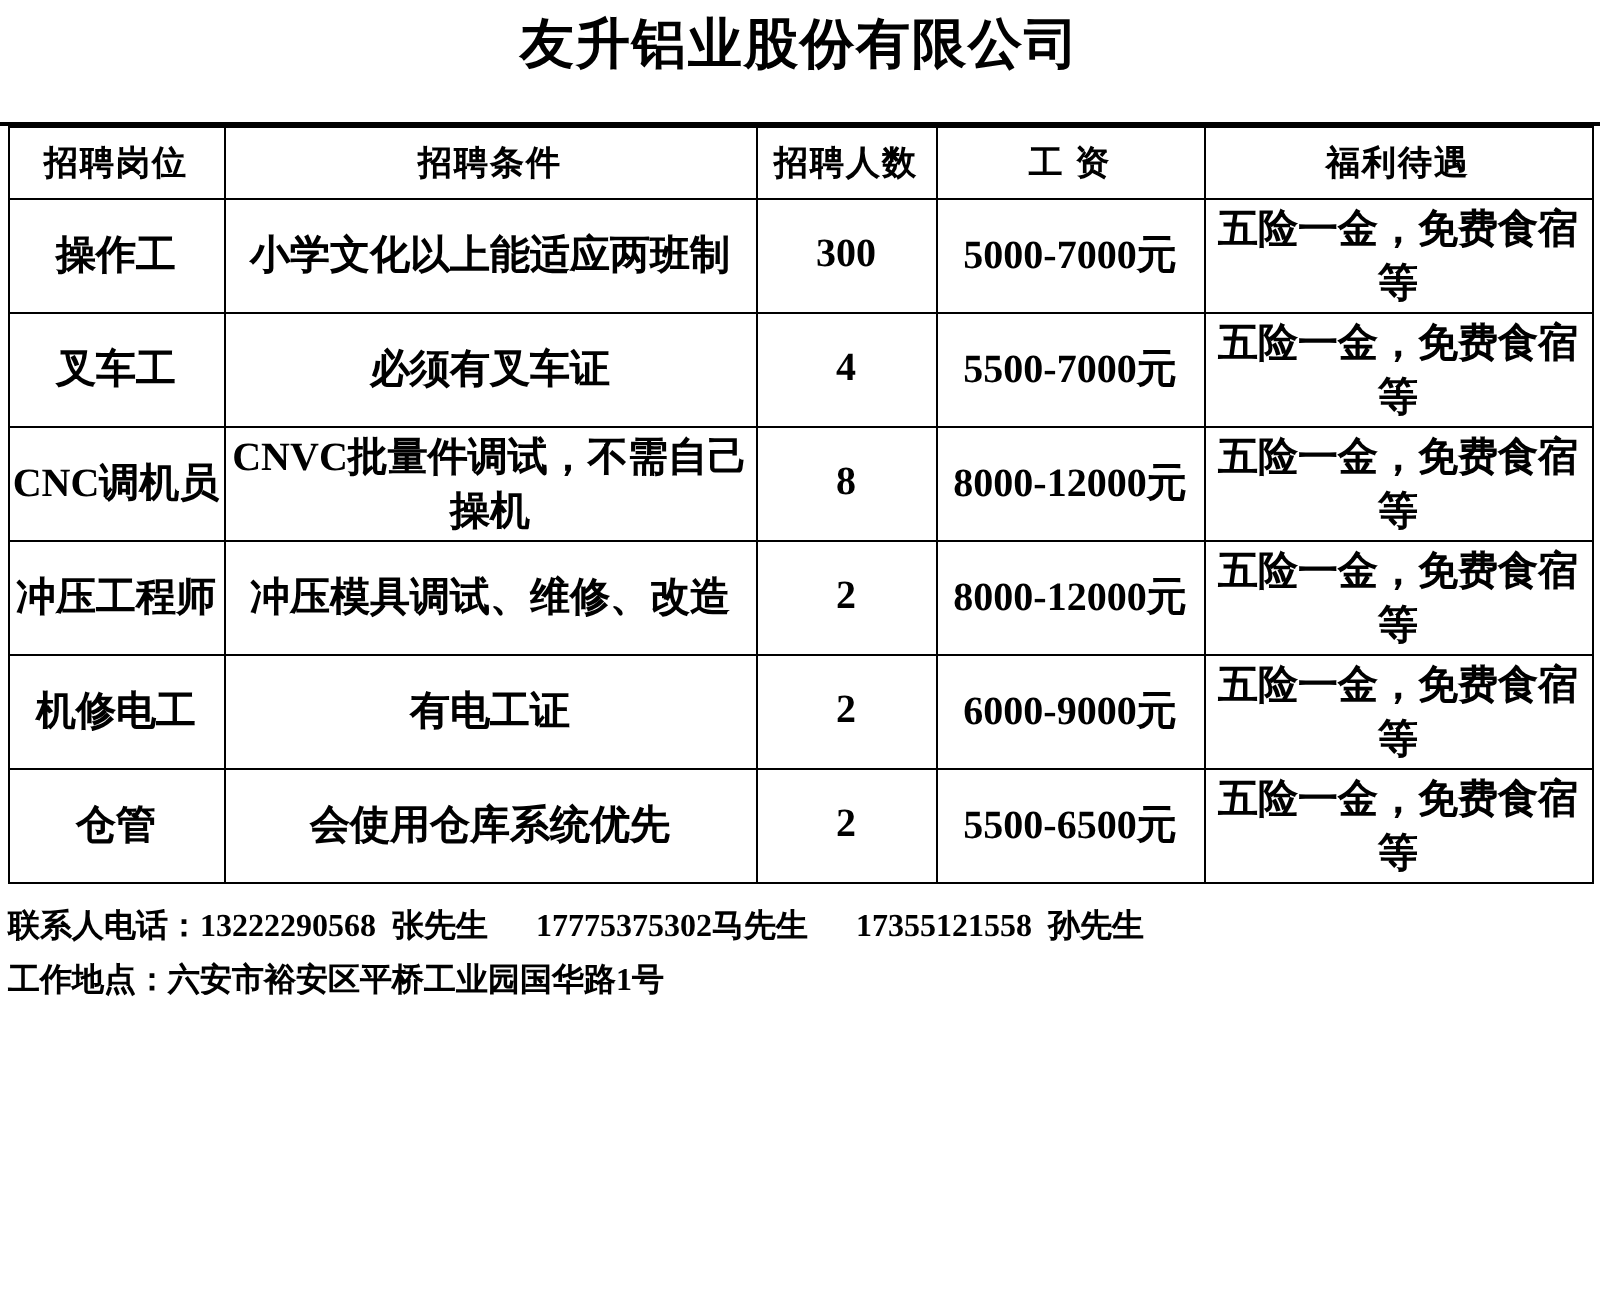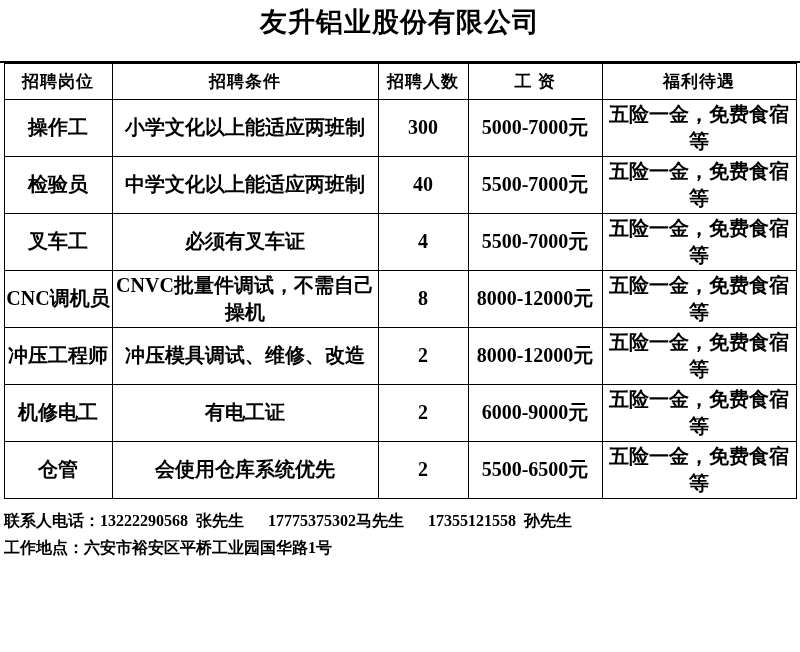--- a/index.html
+++ b/index.html
@@ -124,27 +124,20 @@
     </thead>
     <tbody>
       <tr>
         <td class="cell-pos">操作工</td>
         <td class="cell-cond">小学文化以上能适应两班制</td>
         <td class="cell-num">300</td>
         <td class="cell-wage">5000-7000元</td>
         <td class="cell-welfare">五险一金，免费食宿等</td>
       </tr>
       <tr>
-        <td class="cell-pos">检验员</td>
-        <td class="cell-cond">中学文化以上能适应两班制</td>
-        <td class="cell-num">40</td>
-        <td class="cell-wage">5500-7000元</td>
-        <td class="cell-welfare">五险一金，免费食宿等</td>
-      </tr>
-      <tr>
         <td class="cell-pos">叉车工</td>
         <td class="cell-cond">必须有叉车证</td>
         <td class="cell-num">4</td>
         <td class="cell-wage">5500-7000元</td>
         <td class="cell-welfare">五险一金，免费食宿等</td>
       </tr>
       <tr>
         <td class="cell-pos">CNC调机员</td>
         <td class="cell-cond">CNVC批量件调试，不需自己操机</td>
         <td class="cell-num">8</td>

